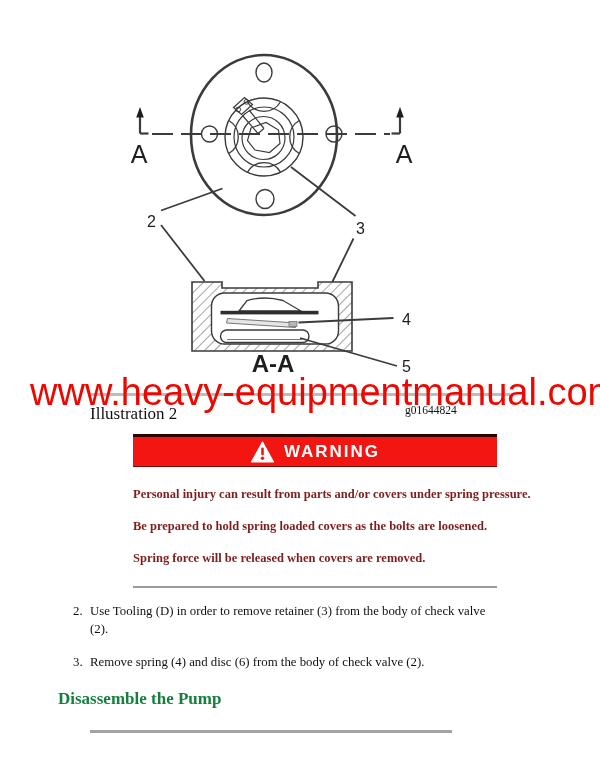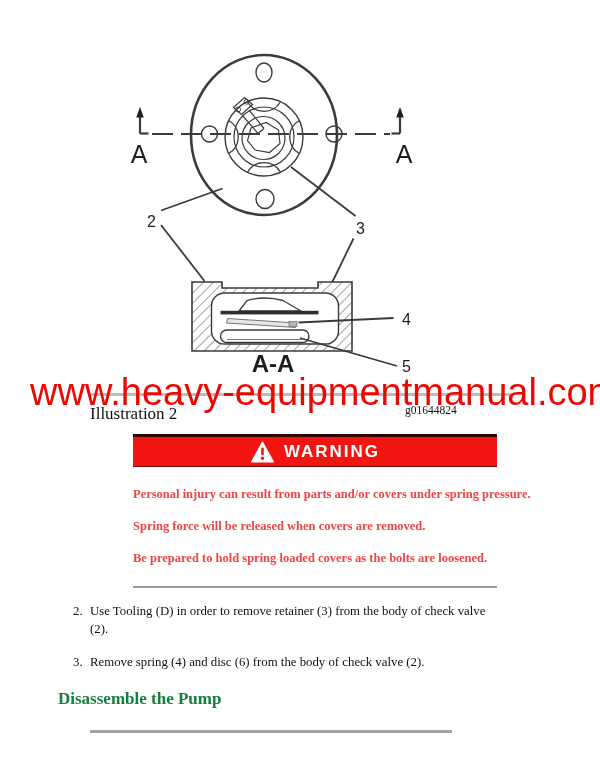--- a/index.html
+++ b/index.html
@@ -46,21 +46,21 @@
   .warn-title {
     color:#ffffff;
     font-family:"Liberation Sans", sans-serif;
     font-weight:bold; font-size:17px; letter-spacing:2px;
   }
   .warn-icon { width:25px; height:22px; display:block; }
   .warn-text {
     margin:14px 0 0 133px;
     width:448px;
     font-size:12.5px; font-weight:bold; line-height:1.45;
-    color:#ef4444;
+    color:#7f1d1d;
   }
   .warn-text:first-of-type { margin-top:18px; }
   .divider { background:#9c9c9c; }
   .divider.d1 { margin:19px 0 0 133px; width:364px; height:2px; }
   .divider.d2 { margin:21px 0 0 90px;  width:362px; height:3px; background:#a3a3a3; }
   .step { display:flex; margin:15px 0 0 73px; font-size:12.8px; line-height:1.4; }
   .step:first-of-type { margin-top:18px; }
   .step-num { width:17px; flex:0 0 17px; }
   .step-text { flex:1; padding-right:52px; }
   .section-heading {
@@ -154,22 +154,22 @@
     <div class="warning-banner">
       <svg class="warn-icon" viewBox="0 0 24 22">
         <path d="M12,0.8 L23.2,21 L0.8,21 Z" fill="#ffffff" stroke="#ffffff" stroke-width="1" stroke-linejoin="round"></path>
         <rect x="10.7" y="6.6" width="2.6" height="7.6" rx="1.2" fill="#f21511"></rect>
         <circle cx="12" cy="17.3" r="1.7" fill="#f21511"></circle>
       </svg>
       <span class="warn-title">WARNING</span>
     </div>
 
     <p class="warn-text">Personal injury can result from parts and/or covers under spring pressure.</p>
+    <p class="warn-text">Be prepared to hold spring loaded covers as the bolts are loosened.</p>
     <p class="warn-text">Spring force will be released when covers are removed.</p>
-    <p class="warn-text">Be prepared to hold spring loaded covers as the bolts are loosened.</p>
 
     <div class="divider d1"></div>
 
     <div class="step">
       <span class="step-num">2.</span>
       <span class="step-text">Use Tooling (D) in order to remove retainer (3) from the body of check valve (2).</span>
     </div>
     <div class="step">
       <span class="step-num">3.</span>
       <span class="step-text">Remove spring (4) and disc (6) from the body of check valve (2).</span>

